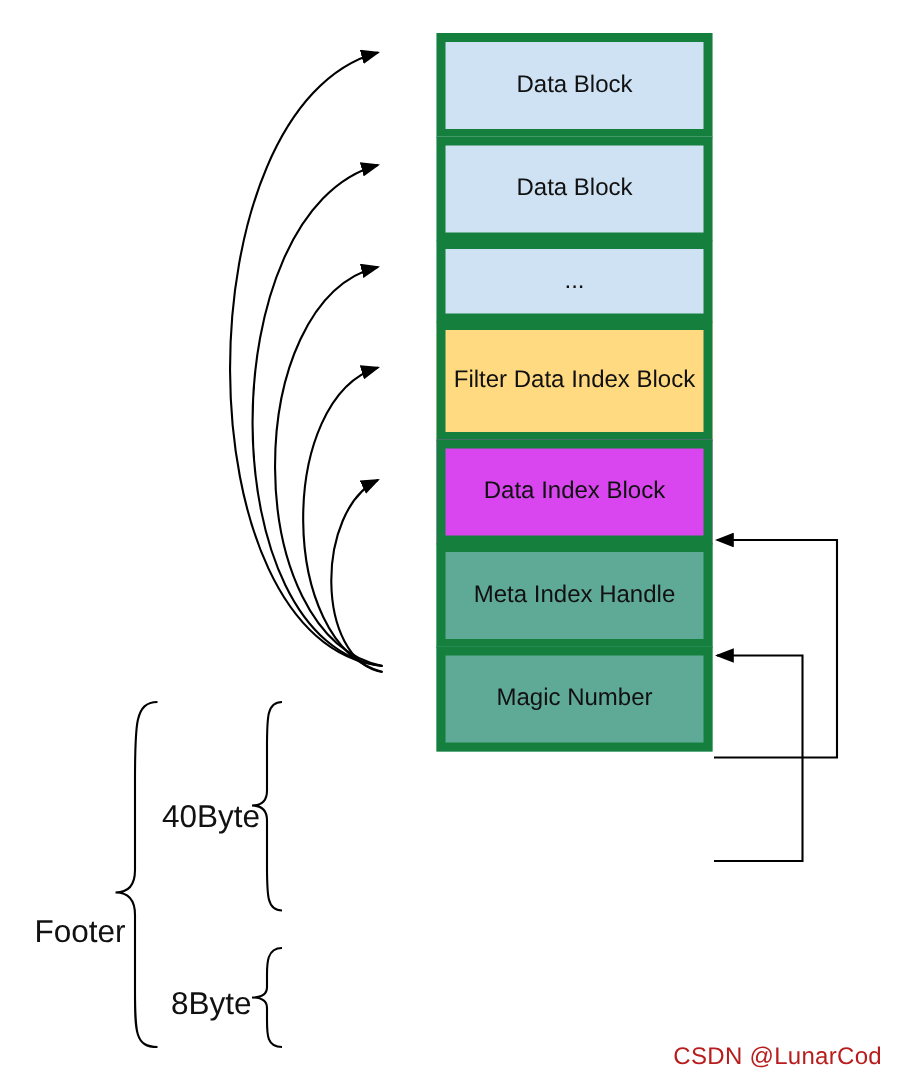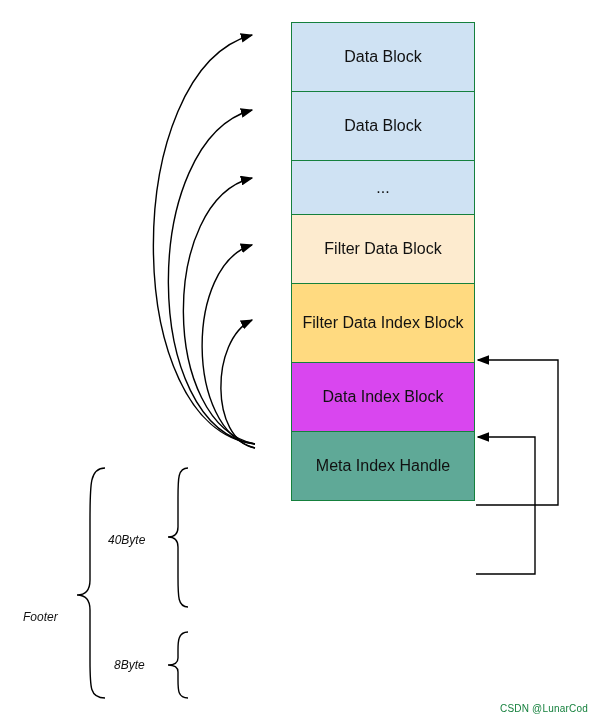--- a/index.html
+++ b/index.html
@@ -17,75 +17,74 @@
     width: 602px;
     height: 722px;
   }
   .stack {
     position: absolute;
     left: 255px;
     top: 22px;
     width: 220px;
   }
   .block {
-    border: 1px solid #15803d;
+    border: 6px solid #15803d;
     display: flex;
     align-items: center;
     justify-content: center;
     text-align: center;
     font-size: 16px;
     color: #111;
     line-height: 1.2;
     padding: 4px;
     margin-left: 36px;
   }
   .data-block { background: #cfe2f3; height: 70px; }
   .ellipsis-block { background: #cfe2f3; height: 55px; }
   .filter-data { background: #fdebcf; height: 70px; margin-top: -1px;}
   .filter-index { background: #ffda80; height: 80px; margin-top: -1px;}
   .data-index { background: #d946ef; height: 70px; margin-top: -1px;}
   .footer-block { background: #5fa997; height: 70px; margin-top: -1px;}
   .data-block + .data-block, .data-block + .ellipsis-block { margin-top: -1px; }
   .label {
     position: absolute;
-    font-size: 12px;
+    font-size: 21px;
     color: #111;
-    font-style: italic;
   }
   .label-40 { left: 108px; top: 533px; }
   .label-footer { left: 23px; top: 610px; }
   .label-8 { left: 114px; top: 658px; }
   svg.arrows {
     position: absolute;
     left: 0; top: 0;
     width: 602px; height: 722px;
     pointer-events: none;
   }
   .watermark {
     position: absolute;
     right: 14px;
     bottom: 8px;
-    font-size: 10px;
-    color: #15803d;
+    font-size: 16px;
+    color: #b91c1c;
     letter-spacing: 0.2px;
   }
 </style>
 </head>
 <body>
 
 <div class="container">
 
   <div class="stack">
     <div class="block data-block">Data Block</div>
     <div class="block data-block">Data Block</div>
     <div class="block ellipsis-block">...</div>
-    <div class="block filter-data">Filter Data Block</div>
     <div class="block filter-index">Filter Data Index Block</div>
     <div class="block data-index">Data Index Block</div>
     <div class="block footer-block">Meta Index Handle</div>
+    <div class="block footer-block">Magic Number</div>
   </div>
 
   <div class="label label-40">40Byte</div>
   <div class="label label-footer">Footer</div>
   <div class="label label-8">8Byte</div>
 
   <svg class="arrows">
     <defs>
       <marker id="arrowhead" markerWidth="9" markerHeight="7" refX="8" refY="3.5" orient="auto">
         <polygon points="0 0, 9 3.5, 0 7" fill="#000"></polygon>

